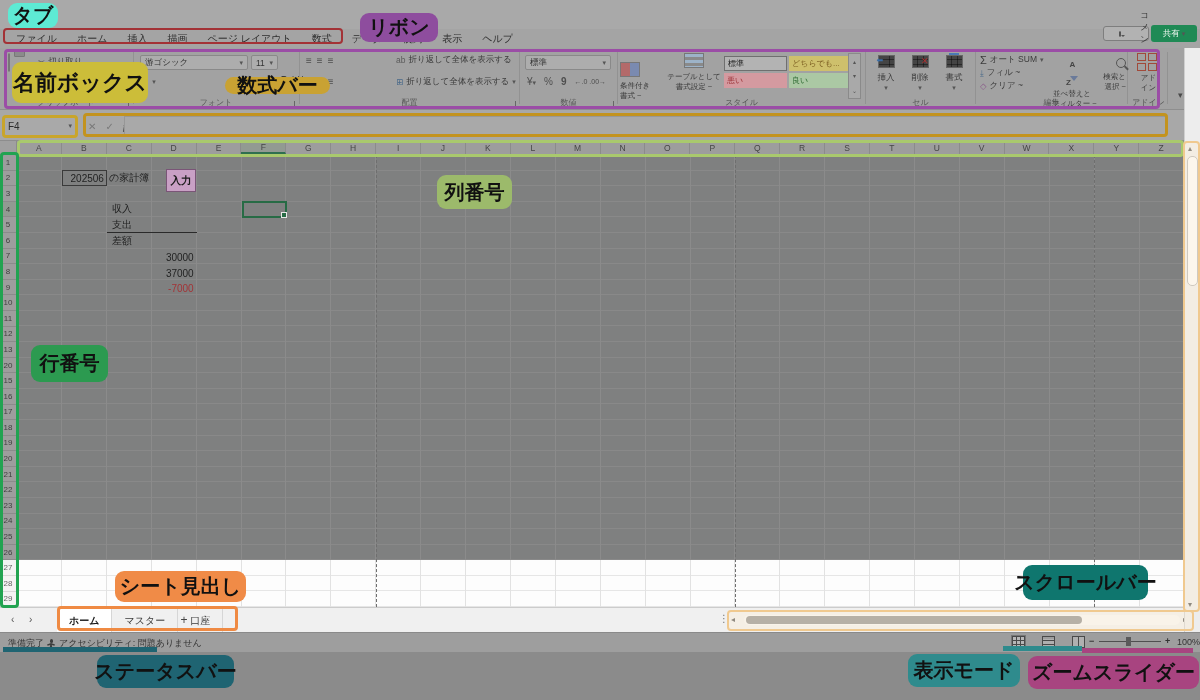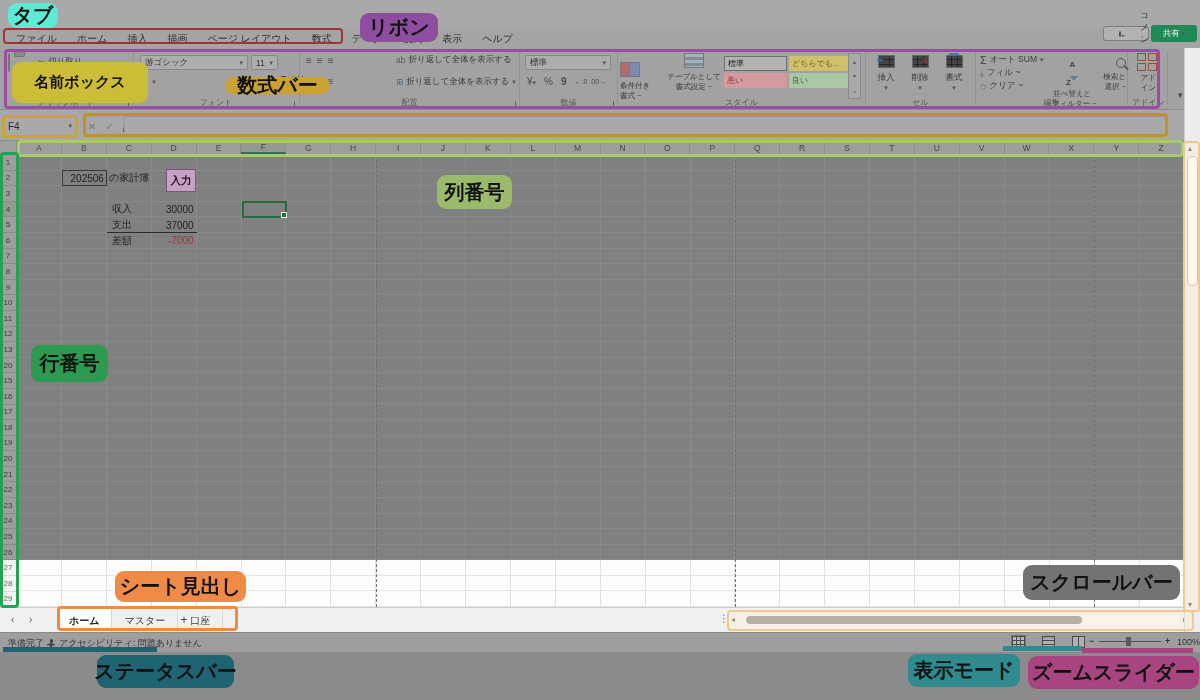--- a/index.html
+++ b/index.html
@@ -68,21 +68,21 @@
   .gridgray { left:17px; top:155px; width:1167px; height:405.3px; background-color:#7f8080;
     background-image:repeating-linear-gradient(to right,transparent 0 43.9px,#8b8b8b 43.9px 44.9px),
                      repeating-linear-gradient(to bottom,transparent 0 14.59px,#898989 14.59px 15.59px); }
   .gridwhite { left:17px; top:560.3px; width:1167px; height:46.8px; background-color:#fdfdfd;
     background-image:repeating-linear-gradient(to right,transparent 0 43.9px,#e2e2e2 43.9px 44.9px),
                      repeating-linear-gradient(to bottom,transparent 0 14.59px,#e6e6e6 14.59px 15.59px); }
   .pagebreak { top:155px; height:452px; width:0; border-left:1px dashed #6e6e6e; }
   .cellv { font-size:10px; color:#222; display:flex; align-items:center; }
   .b2box { left:61.9px; top:170.3px; width:45px; height:16px; border:1.5px solid #3a3a3a; justify-content:flex-end; padding-right:2px; }
   .inputbtn { left:166px; top:169px; width:30px; height:23px; background:#c9a0c5; border:1.5px solid #7a5577; display:flex; align-items:center; justify-content:center; font-size:10.5px; font-weight:bold; color:#1a1a1a; }
-  .numcell { width:44px; justify-content:flex-end; padding-right:3px; }
+  .numcell { width:44px; justify-content:flex-end; padding-right:3px;margin-top:48px; }
   .sumline { left:106.8px; top:232.4px; width:90px; height:0; border-top:1.5px solid #2a2a2a; }
   .sel-f4 { left:241.5px; top:201.4px; width:45px; height:16.2px; border:2px solid #276b45; }
   .sel-f4::after { content:''; position:absolute; right:-2.5px; bottom:-2.5px; width:4px; height:4px; background:#276b45; border:1px solid #e8e8e8; }
 
   
   .sheetbar { left:0; top:607px; width:1200px; height:25px; background:#f0f0f0; border-top:1px solid #cccccc; }
   .navarr { font-size:10px; color:#555; }
   .stabs { position:absolute; left:57px; top:0; height:25px; display:flex; }
   .stab { padding:0 12px; font-size:10px; color:#3a3a3a; display:flex; align-items:center; border-right:1px solid #d6d6d6; position:relative; }
   .stab:nth-of-type(1) { background:#ffffff; color:#1a1a1a; font-weight:bold; }
@@ -440,21 +440,21 @@
 <div class="ann-outline" style="left:57px;top:606px;width:181px;height:25px;border:3px solid #ef8a43"></div>
 <div class="ann-outline" style="left:727px;top:610px;width:467px;height:21px;border:2.5px solid #f0c98f;background:rgba(255,238,208,0.35)"></div>
 <div class="ann-outline" style="left:1183px;top:141px;width:17px;height:471px;border:2.5px solid #f0c98f;background:rgba(255,238,208,0.35)"></div>
 
 <div class="ann-bar" style="left:3px;top:647px;width:154px;height:5px;background:#1f6472"></div>
 <div class="ann-bar" style="left:1003px;top:646px;width:79px;height:5px;background:#2f8b8d"></div>
 <div class="ann-bar" style="left:1082px;top:648px;width:111px;height:5px;background:#a84480"></div>
 
 <div class="ann-label" style="left:8px;top:3px;width:50px;height:25px;background:#5eead4">タブ</div>
 <div class="ann-label" style="left:360px;top:13px;width:78px;height:29px;background:#8e4d9e">リボン</div>
-<div class="ann-label" style="left:12px;top:62px;width:136px;height:41px;background:#ccbd39;font-size:15px">名前ボックス</div>
+<div class="ann-label" style="left:12px;top:62px;width:136px;height:41px;background:#ccbd39;font-size:22px">名前ボックス</div>
 <div class="ann-label" style="left:225px;top:77px;width:105px;height:17px;background:#c9a233">数式バー</div>
 <div class="ann-label" style="left:437px;top:175px;width:75px;height:34px;background:#9cba6b">列番号</div>
 <div class="ann-label" style="left:31px;top:345px;width:77px;height:37px;background:#2c9a50">行番号</div>
 <div class="ann-label" style="left:115px;top:571px;width:131px;height:31px;background:#f08b47">シート見出し</div>
-<div class="ann-label" style="left:1023px;top:565px;width:157px;height:35px;background:#737373">スクロールバー</div>
+<div class="ann-label" style="left:1023px;top:565px;width:125px;height:35px;background:#0f766e">スクロールバー</div>
 <div class="ann-label" style="left:97px;top:655px;width:137px;height:33px;background:#1f6472">ステータスバー</div>
 <div class="ann-label" style="left:908px;top:654px;width:112px;height:33px;background:#2f8b8d">表示モード</div>
 <div class="ann-label" style="left:1028px;top:656px;width:171px;height:33px;background:#a84480">ズームスライダー</div>
 
 </body></html>

